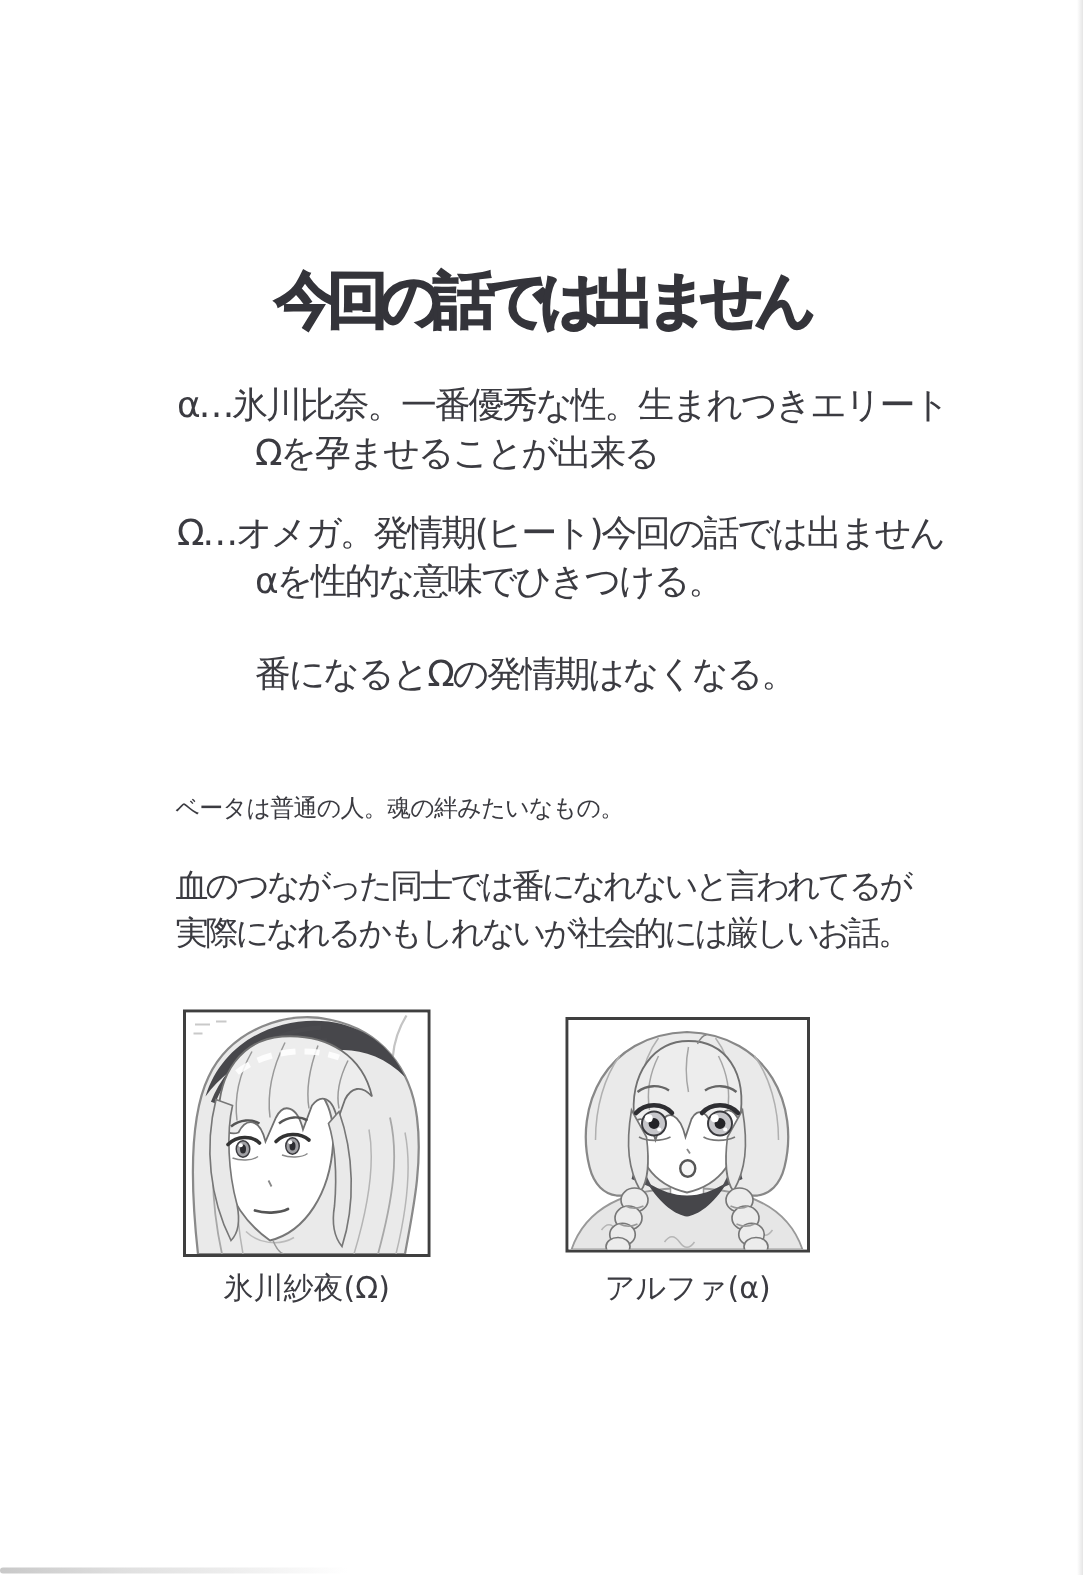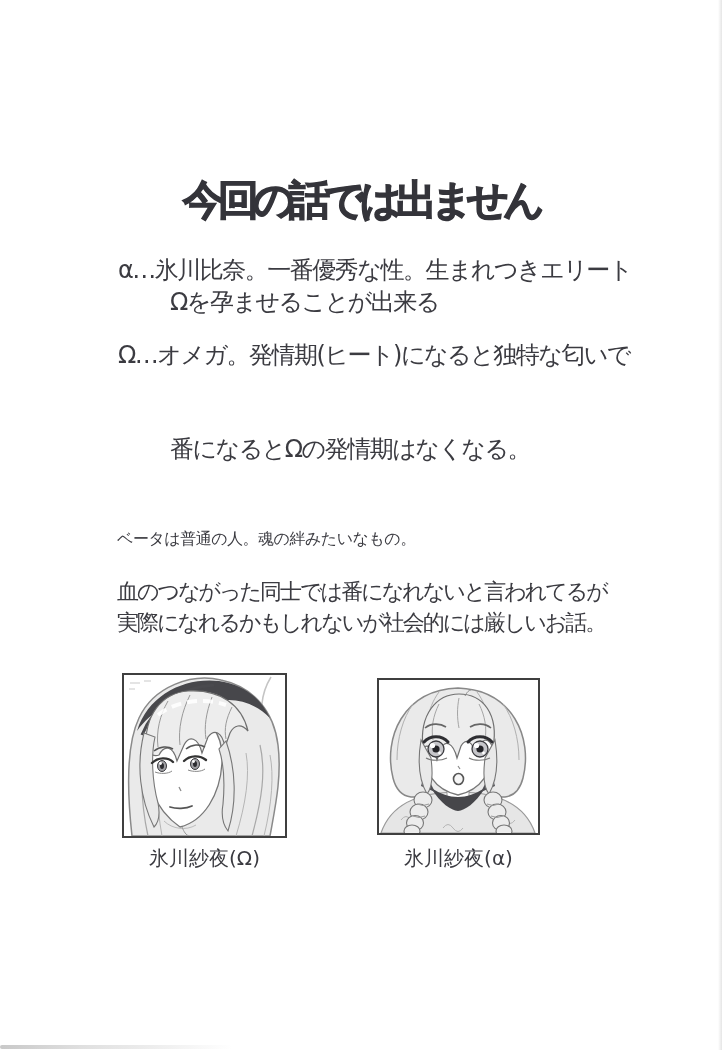--- a/index.html
+++ b/index.html
@@ -59,21 +59,22 @@
 <div class="page">
 
   <h1 class="title">今回の話では出ません</h1>
 
   <div class="entry e0">
     <div>α…氷川比奈。一番優秀な性。生まれつきエリート</div>
     <div class="indent">Ωを孕ませることが出来る</div>
   </div>
 
   <div class="entry e1">
-    <div>Ω…オメガ。発情期(ヒート)になると独特な匂いで</div>
+    <div>Ω…オメガ。発情期(ヒート)今回の話では出ません</div>
+    <div class="indent">αを性的な意味でひきつける。</div>
   </div>
 
   <div class="entry e2">
     <div class="indent">番になるとΩの発情期はなくなる。</div>
   </div>
 
   <div class="beta-note">ベータは普通の人。魂の絆みたいなもの。</div>
 
   <div class="closing">
     <div>血のつながった同士では番になれないと言われてるが</div>
@@ -195,19 +196,19 @@
         <circle cx="101" cy="69" r="8" fill="#c6c6ca" stroke="#3a3a3e" stroke-width="1.3"></circle>
         <circle cx="101" cy="69" r="3.6" fill="#232327"></circle>
         <circle cx="97.5" cy="65.5" r="2.6" fill="#ffffff"></circle>
         <circle cx="104.5" cy="73" r="1.4" fill="#ffffff"></circle>
         <path d="M90,78 C95,81 105,81 111,78" stroke="#777777" stroke-width="1.1" fill="none"></path>
 
         <path d="M79,86 L81,89" stroke="#888888" stroke-width="1.2" fill="none"></path>
         <ellipse cx="79.5" cy="99" rx="5" ry="5.5" fill="#f6f6f6" stroke="#555555" stroke-width="1.6"></ellipse>
       </svg>
     </div>
-    <figcaption>氷川紗夜(α)</figcaption>
+    <figcaption>アルファ(α)</figcaption>
   </figure>
 
   <div class="smudge-bl"></div>
   <div class="edge-right"></div>
 
 </div>
 
 </body></html>

